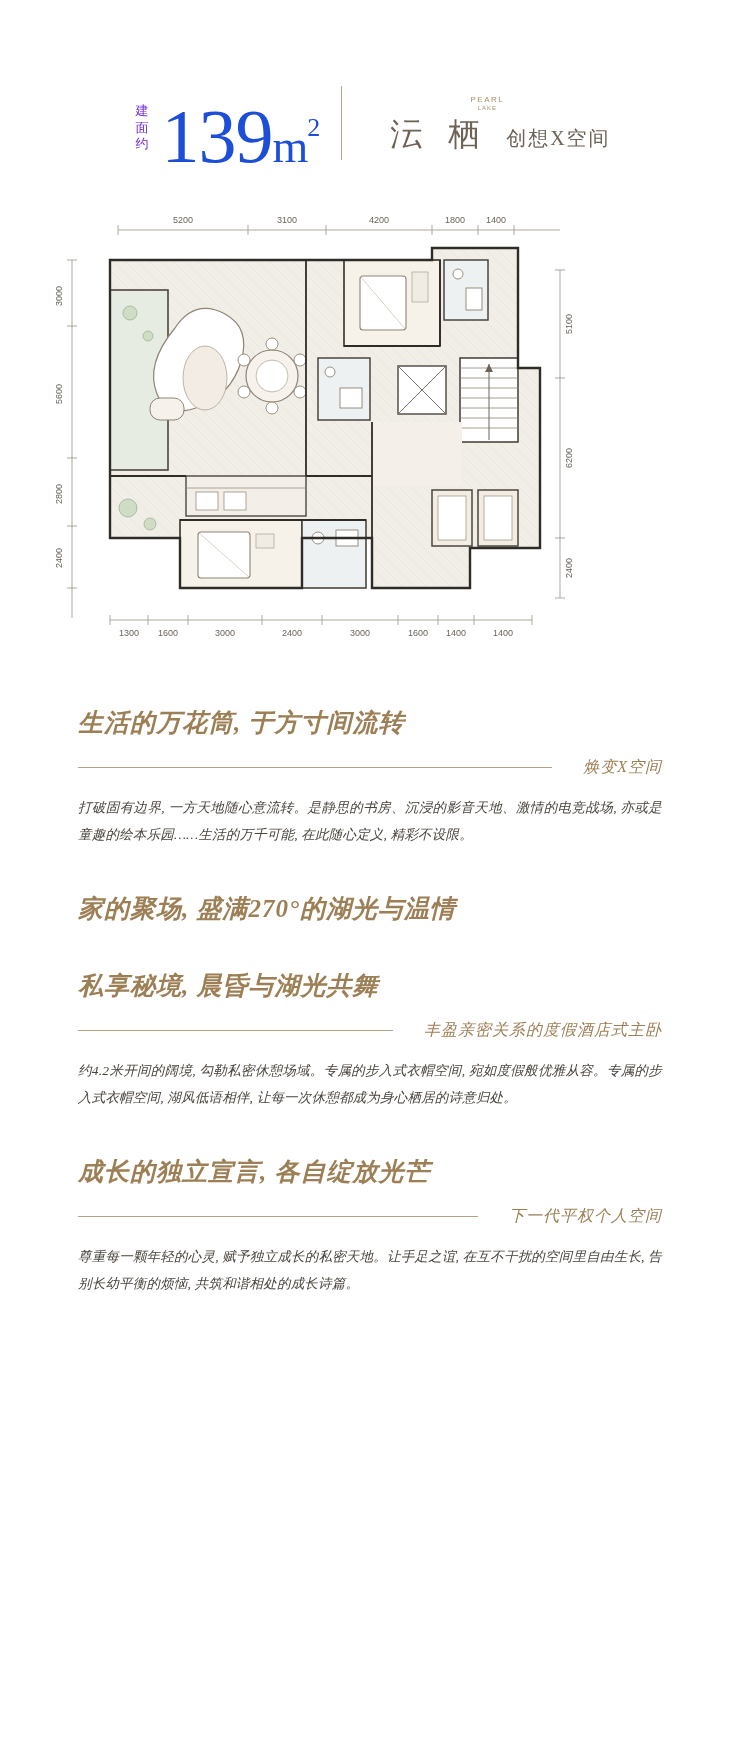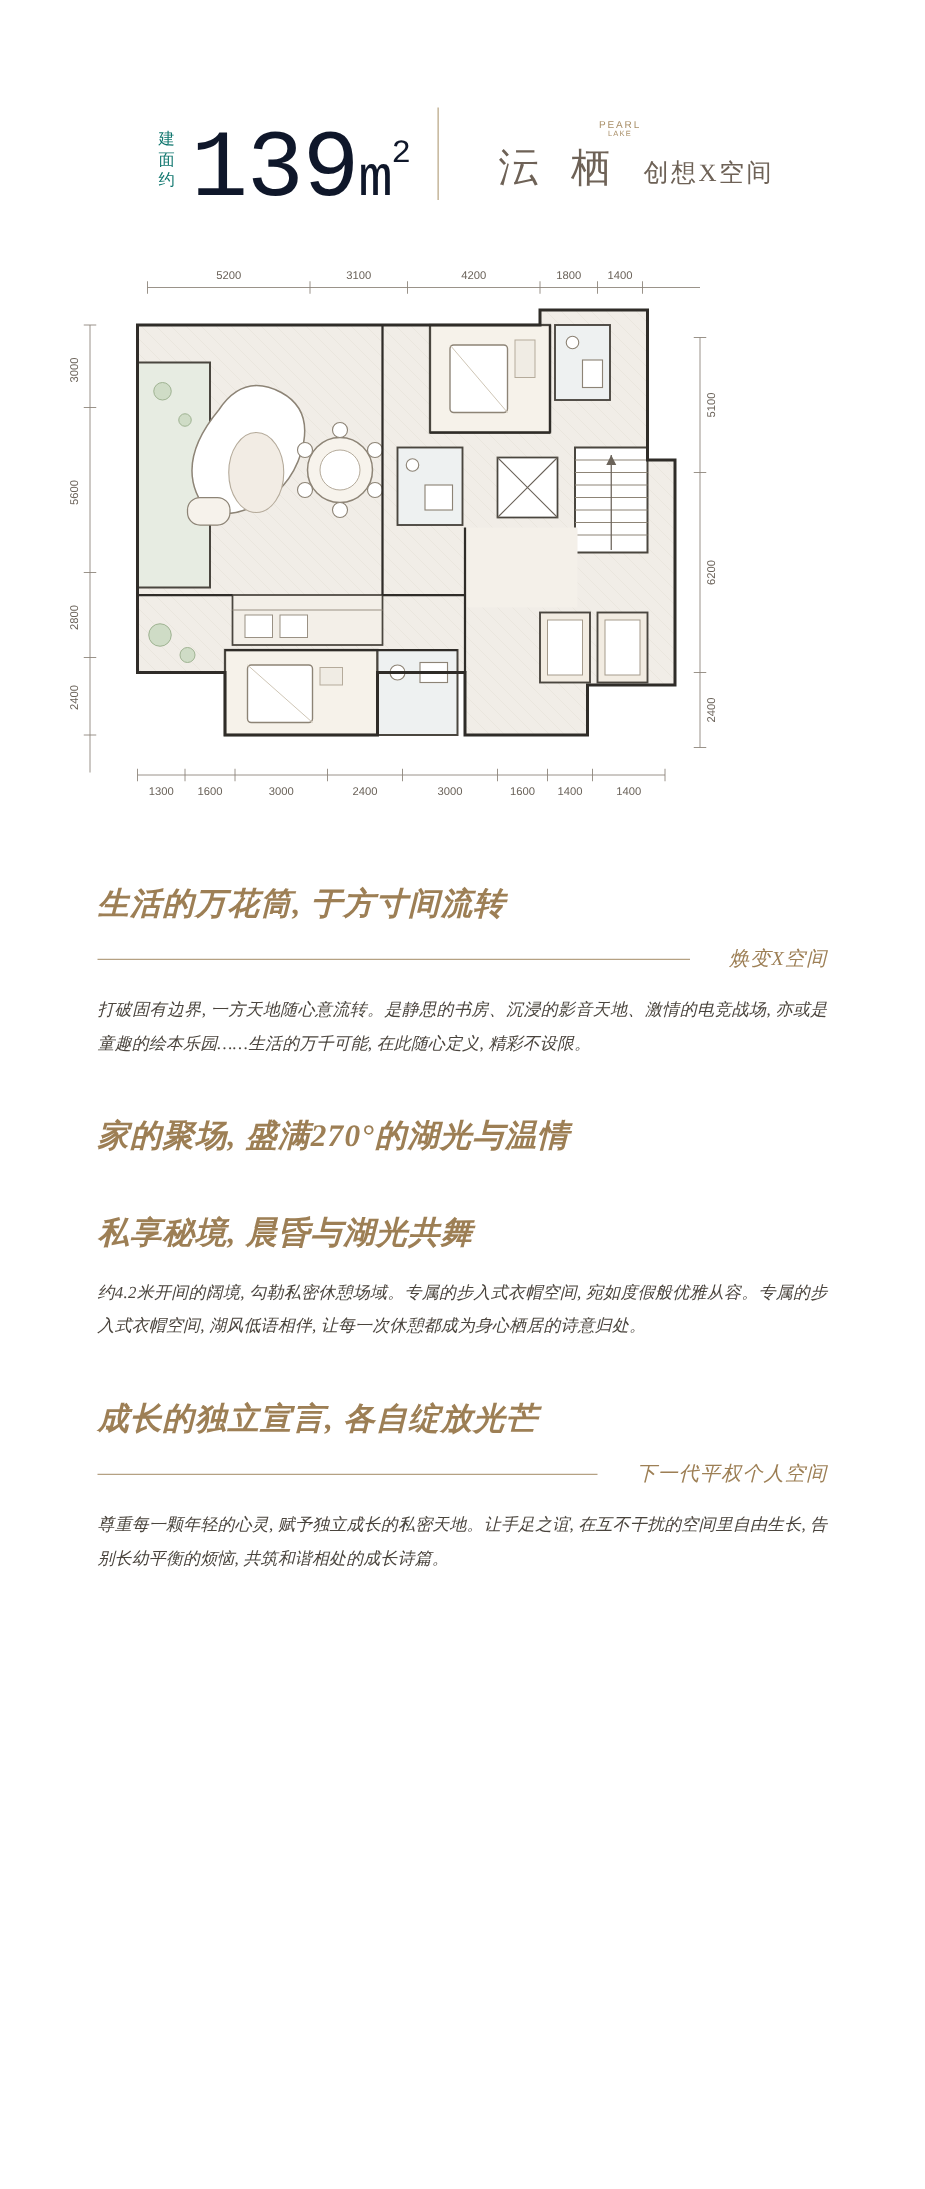--- a/index.html
+++ b/index.html
@@ -15,36 +15,36 @@
 
   
   .header {
     display: flex;
     align-items: flex-end;
     justify-content: center;
     padding: 86px 0 18px 0;
   }
   .hdr-prefix {
     font-size: 13px;
-    color: #0f766e;
+    color: #6d28d9;
     letter-spacing: 1px;
     line-height: 1.25;
     margin-bottom: 14px;
     margin-right: 6px;
     writing-mode: horizontal-tb;
     width: 26px;
     text-align: center;
     font-family: "Liberation Sans", sans-serif;
   }
   .hdr-area {
     font-size: 76px;
     line-height: 0.9;
-    color: #0f172a;
+    color: #1d4ed8;
     letter-spacing: -1px;
-    font-family: Liberation Mono, monospace;
+    font-family: Liberation Serif, serif;
     font-weight: 400;
     position: relative;
     top: 4px;
   }
   .hdr-area .unit { font-size: 46px; }
   .hdr-area .sup { font-size: 26px; vertical-align: super; }
   .hdr-divider {
     width: 1px;
     background: #b8a customizable;
     background: #b9a das;
@@ -328,20 +328,24 @@
       </div>
       <p class="sec-body">打破固有边界, 一方天地随心意流转。是静思的书房、沉浸的影音天地、激情的电竞战场, 亦或是童趣的绘本乐园……生活的万千可能, 在此随心定义, 精彩不设限。</p>
     </div>
 
     <div class="section">
       <h2 class="sec-title">家的聚场, 盛满270°的湖光与温情</h2>
     </div>
 
     <div class="section">
       <h2 class="sec-title">私享秘境, 晨昏与湖光共舞</h2>
+      <div class="sec-tagrow">
+        <span class="sec-rule"></span>
+        <span class="sec-tag">丰盈亲密关系的度假酒店式主卧</span>
+      </div>
       <p class="sec-body">约4.2米开间的阔境, 勾勒私密休憩场域。专属的步入式衣帽空间, 宛如度假般优雅从容。专属的步入式衣帽空间, 湖风低语相伴, 让每一次休憩都成为身心栖居的诗意归处。</p>
     </div>
 
     <div class="section">
       <h2 class="sec-title">成长的独立宣言, 各自绽放光芒</h2>
       <div class="sec-tagrow">
         <span class="sec-rule"></span>
         <span class="sec-tag">下一代平权个人空间</span>
       </div>
       <p class="sec-body">尊重每一颗年轻的心灵, 赋予独立成长的私密天地。让手足之谊, 在互不干扰的空间里自由生长, 告别长幼平衡的烦恼, 共筑和谐相处的成长诗篇。</p>

